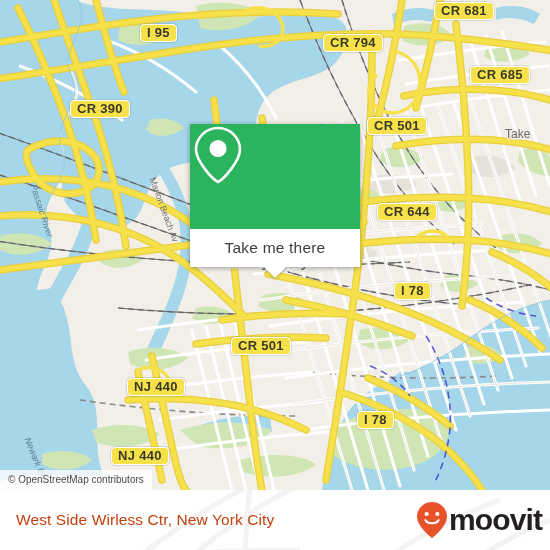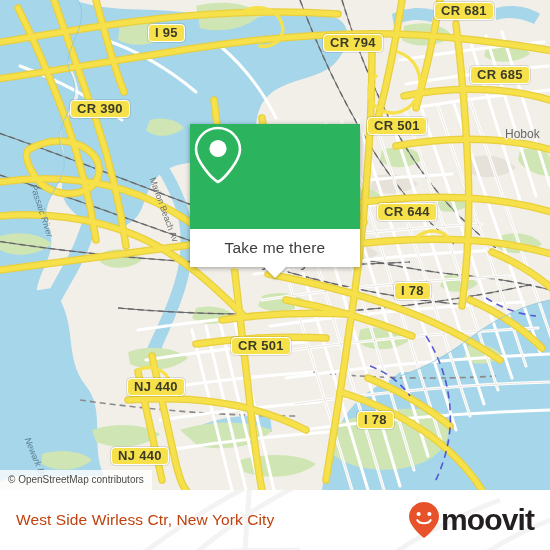--- a/index.html
+++ b/index.html
@@ -108,21 +108,21 @@
   }
   #footer-watermark{
     position:absolute;left:0;top:-70px;width:550px;height:200px;opacity:.055;
   }
   #footer-title{
     position:absolute;left:16px;top:0;height:60px;
     display:flex;align-items:center;
     font-size:15.5px;color:#c2410c;letter-spacing:.1px;
   }
   #brand{
-    position:absolute;right:16px;top:0;height:60px;
+    position:absolute;right:8px;top:0;height:60px;
     display:flex;align-items:center;
   }
   #brand-word{
     font-size:30px;color:#231f20;font-weight:bold;letter-spacing:-.9px;
     line-height:30px;
   }
 </style>
 </head>
 <body>
 
@@ -387,36 +387,36 @@
 
         <g stroke="#8fc6da" stroke-width="1" fill="none" opacity=".8">
           <path d="M78,0 C92,26 60,50 70,72 C88,104 50,120 62,150 C74,182 36,196 48,226"></path>
           <path d="M550,300 C520,306 494,320 470,338 C446,356 424,368 400,376"></path>
         </g>
 
       </g>
     </svg>
 
     <div>
-      <div class="shield" style="left:148px;top:24px">I 95</div>
+      <div class="shield" style="left:140px;top:24px">I 95</div>
       <div class="shield" style="left:323px;top:34px">CR 794</div>
       <div class="shield" style="left:434px;top:2px">CR 681</div>
       <div class="shield" style="left:470px;top:66px">CR 685</div>
       <div class="shield" style="left:70px;top:100px">CR 390</div>
       <div class="shield" style="left:367px;top:117px">CR 501</div>
       <div class="shield" style="left:377px;top:203px">CR 644</div>
       <div class="shield" style="left:394px;top:282px">I 78</div>
       <div class="shield" style="left:231px;top:337px">CR 501</div>
       <div class="shield" style="left:127px;top:378px">NJ 440</div>
       <div class="shield" style="left:357px;top:411px">I 78</div>
       <div class="shield" style="left:111px;top:447px">NJ 440</div>
     </div>
 
     <div class="maplabel city-label" style="left:215px;top:252px">Jersey City</div>
-    <div class="maplabel place-label" style="left:505px;top:127px">Hobok</div>
+    <div class="maplabel place-label" style="left:505px;top:127px">Take</div>
     <div class="maplabel water-label" style="left:38px;top:183px;transform:rotate(72deg);transform-origin:0 0">Passaic River</div>
     <div class="maplabel water-label" style="left:32px;top:436px;transform:rotate(68deg);transform-origin:0 0">Newark Bay</div>
     <div class="maplabel street-label" style="left:157px;top:176px;transform:rotate(70deg);transform-origin:0 0">Marion Beach Av</div>
 
     <div id="attribution">© OpenStreetMap contributors</div>
 
     <div id="popup">
       <div id="popup-head">
         <svg width="56" height="62" viewBox="0 0 56 62">
           <path d="M28 4 C15.8 4 6 13.7 6 25.6 C6 36.8 22 55 28 58 C34 55 50 36.8 50 25.6 C50 13.7 40.2 4 28 4 Z" fill="none" stroke="#ffffff" stroke-width="2.6" stroke-linejoin="round"></path>

